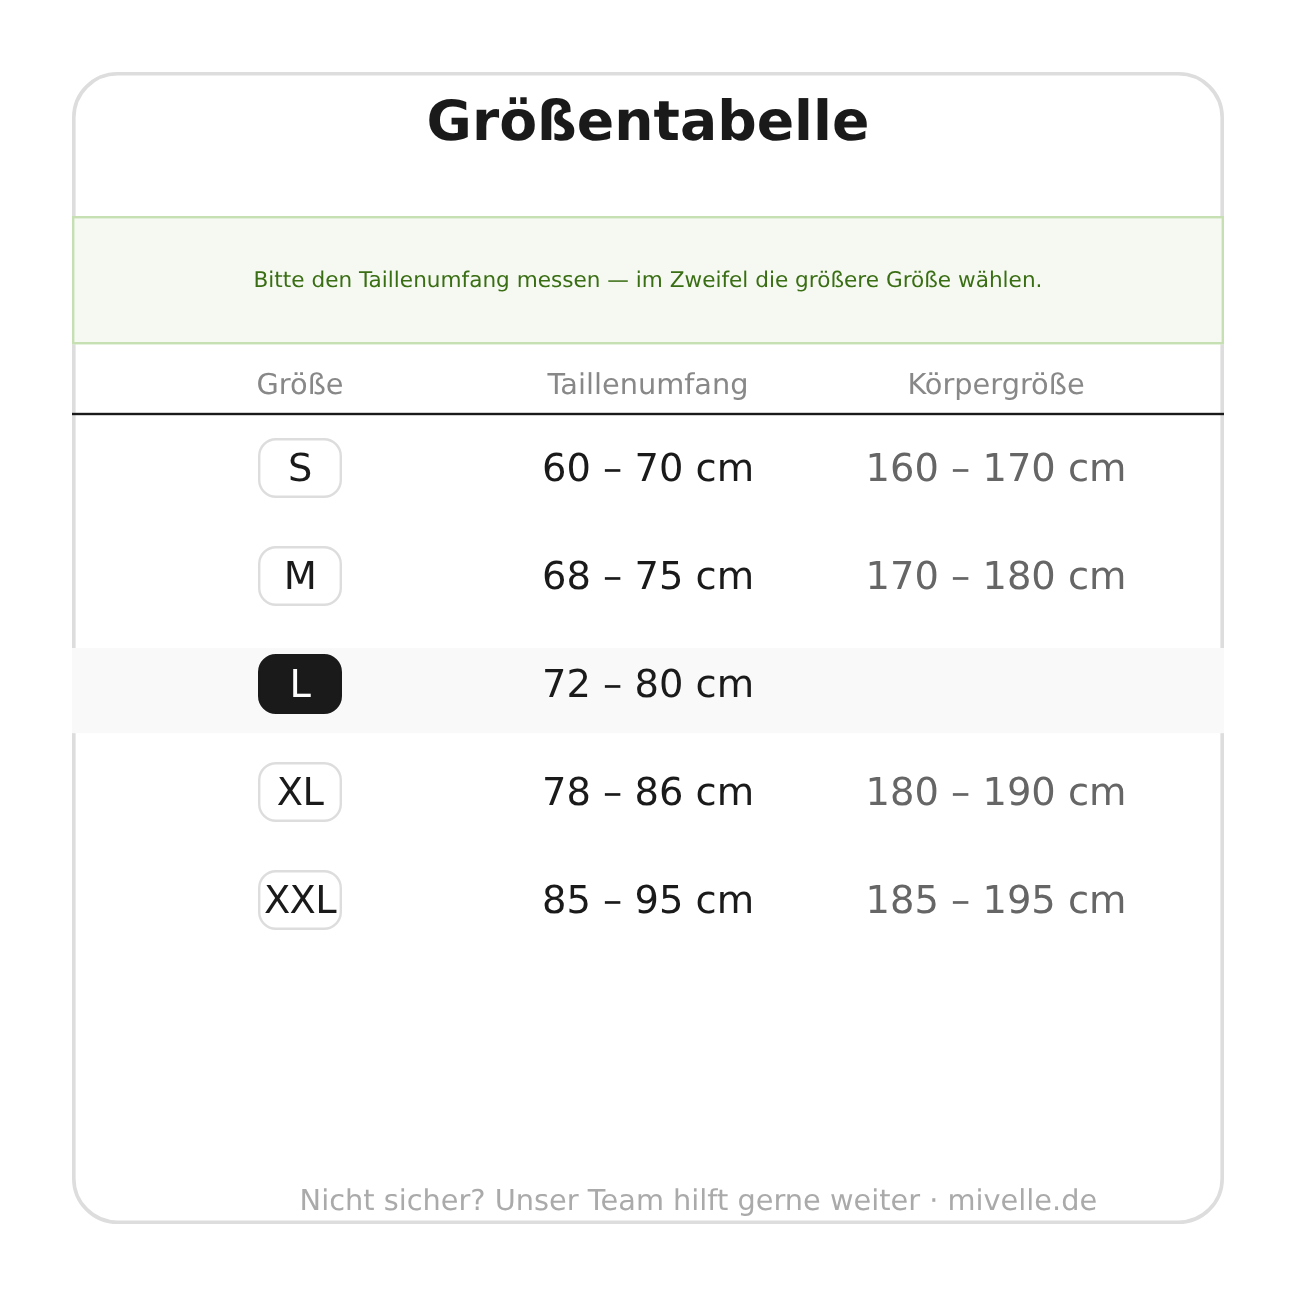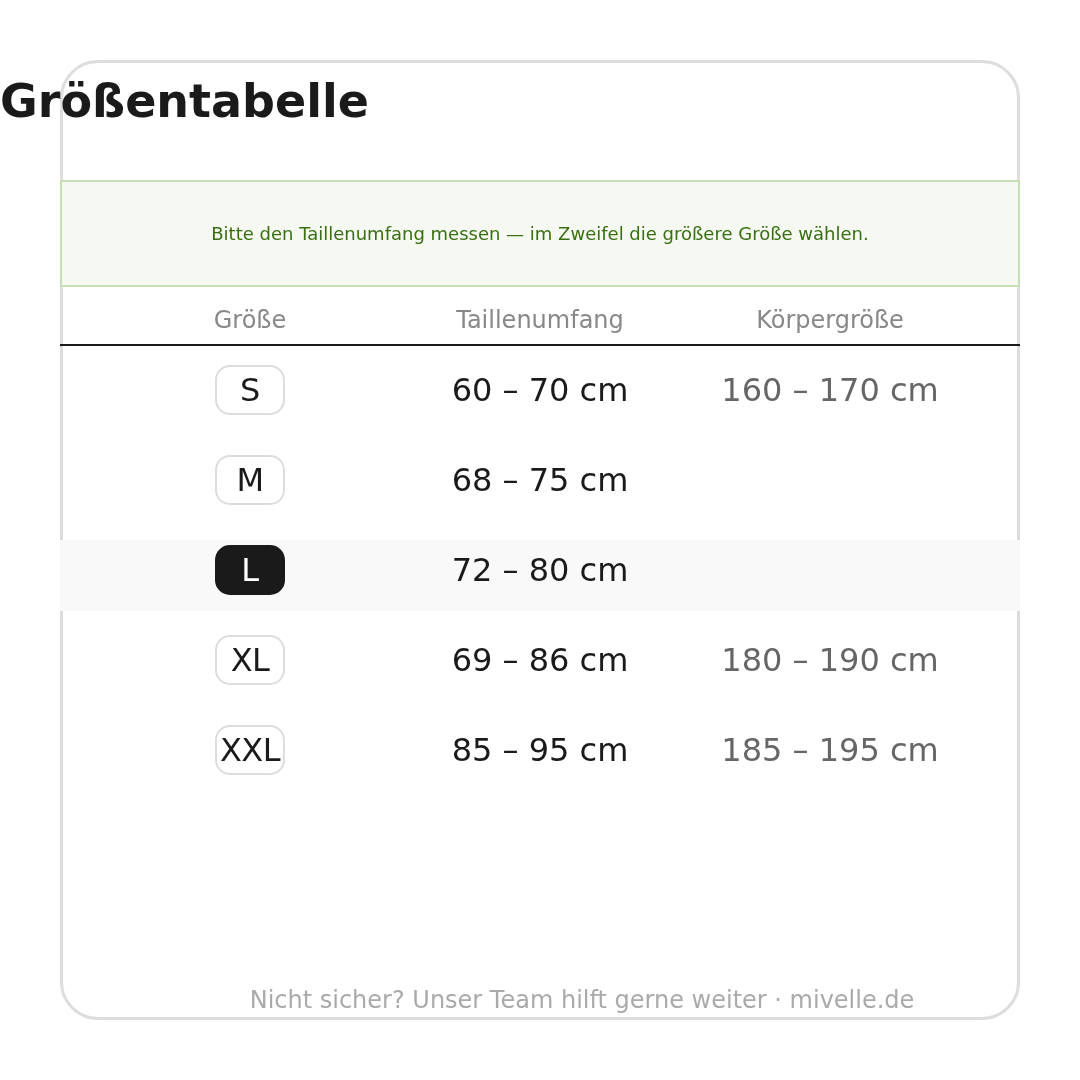--- a/index.html
+++ b/index.html
@@ -1,20 +1,20 @@
 <!DOCTYPE html>
 <html><head>
 <meta charset="utf-8">
 <style>
   html, body { margin:0; padding:0; }
   body { width:1080px; height:1080px; background:#ffffff; position:relative; overflow:hidden;
          font-family:"DejaVu Sans", sans-serif; color:#1a1a1a; }
   .card { position:absolute; left:60px; top:60px; width:960px; height:960px; box-sizing:border-box;
           border:3px solid #dddddd; border-radius:38px; background:#fff; }
-  .title { position:absolute; left:0; top:72px; width:1080px; text-align:left;
+  .title { position:absolute; left:0; top:72px; width:1080px; text-align:center;
            font-weight:bold; font-size:46px; line-height:58px; color:#1a1a1a; }
   .notice { position:absolute; left:60px; top:180px; width:960px; height:107px; box-sizing:border-box;
             background:#f5f9f1; border:2px solid #c6e0b4; display:flex; align-items:center; justify-content:center;
             font-size:18px; color:#3a6e14; white-space:nowrap; }
   .thead { position:absolute; left:60px; top:296px; width:888px; height:48px; }
   .th { position:absolute; top:0; font-size:24px; line-height:48px; color:#888888; text-align:center; transform:translateX(-50%); white-space:nowrap; }
   .divider { position:absolute; left:60px; top:344px; width:960px; height:2px; background:#1a1a1a; }
   .row { position:absolute; left:60px; width:960px; height:71px; }
   .row.hl { background:#f9f9f9; }
   .pill { position:absolute; top:10px; width:70px; height:50px; box-sizing:border-box; border:2px solid #dddddd;
@@ -45,30 +45,31 @@
 
 <div class="row" style="top:355px">
   <span class="pill" style="left:190px">S</span>
   <span class="waist" style="left:480px">60 – 70 cm</span>
   <span class="height" style="left:770px">160 – 170 cm</span>
 </div>
 
 <div class="row" style="top:445px">
   <span class="pill" style="left:190px">M</span>
   <span class="waist" style="left:480px">68 – 75 cm</span>
+  <span class="height" style="left:770px">170 – 180 cm</span>
 </div>
 
 <div class="row hl" style="top:540px">
   <span class="pill sel" style="left:190px;top:5px">L</span>
   <span class="waist" style="left:480px;top:-5px">72 – 80 cm</span>
 </div>
 
 <div class="row" style="top:625px">
   <span class="pill" style="left:190px">XL</span>
-  <span class="waist" style="left:480px">69 – 86 cm</span>
+  <span class="waist" style="left:480px">78 – 86 cm</span>
   <span class="height" style="left:770px">180 – 190 cm</span>
 </div>
 
 <div class="row" style="top:715px">
   <span class="pill" style="left:190px">XXL</span>
   <span class="waist" style="left:480px">85 – 95 cm</span>
   <span class="height" style="left:770px">185 – 195 cm</span>
 </div>
 
 <div class="footer">Nicht sicher? Unser Team hilft gerne weiter · mivelle.de</div>

